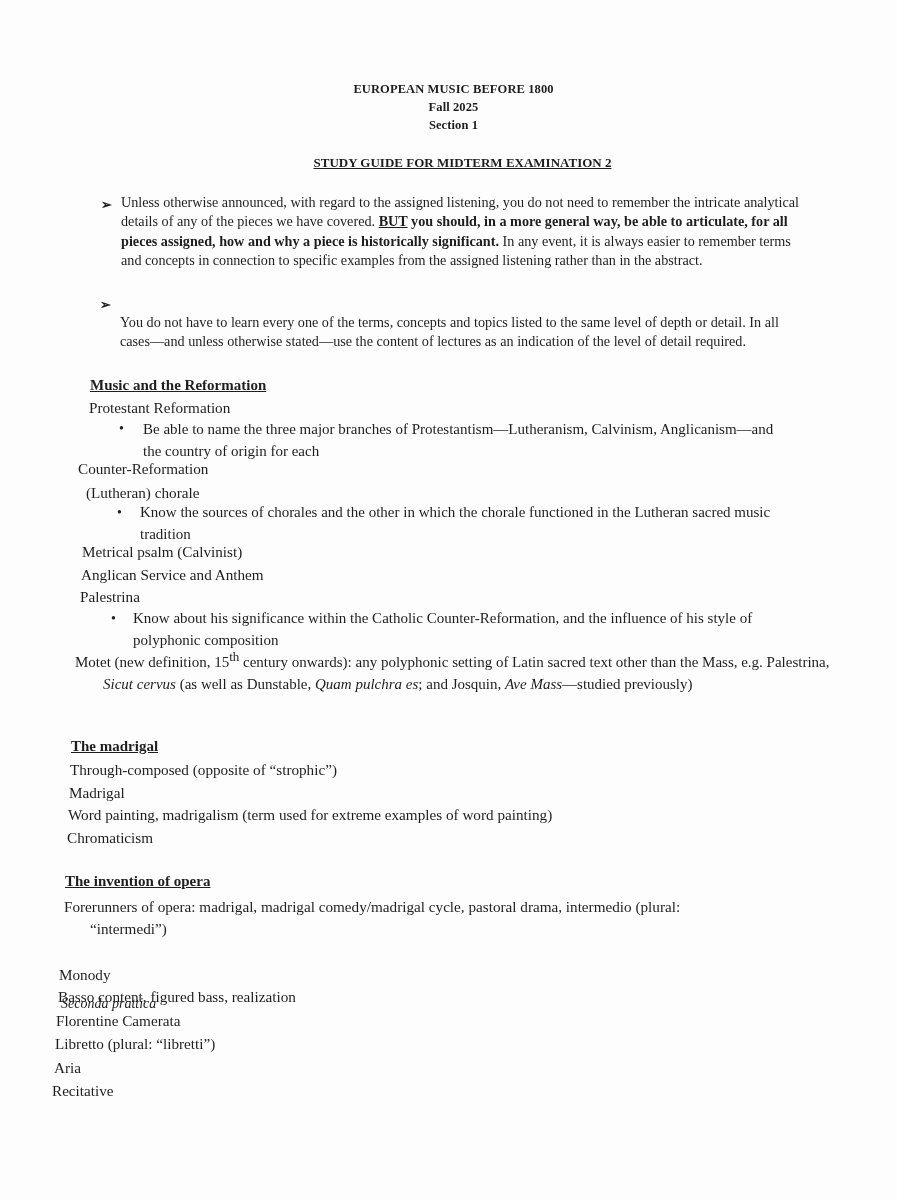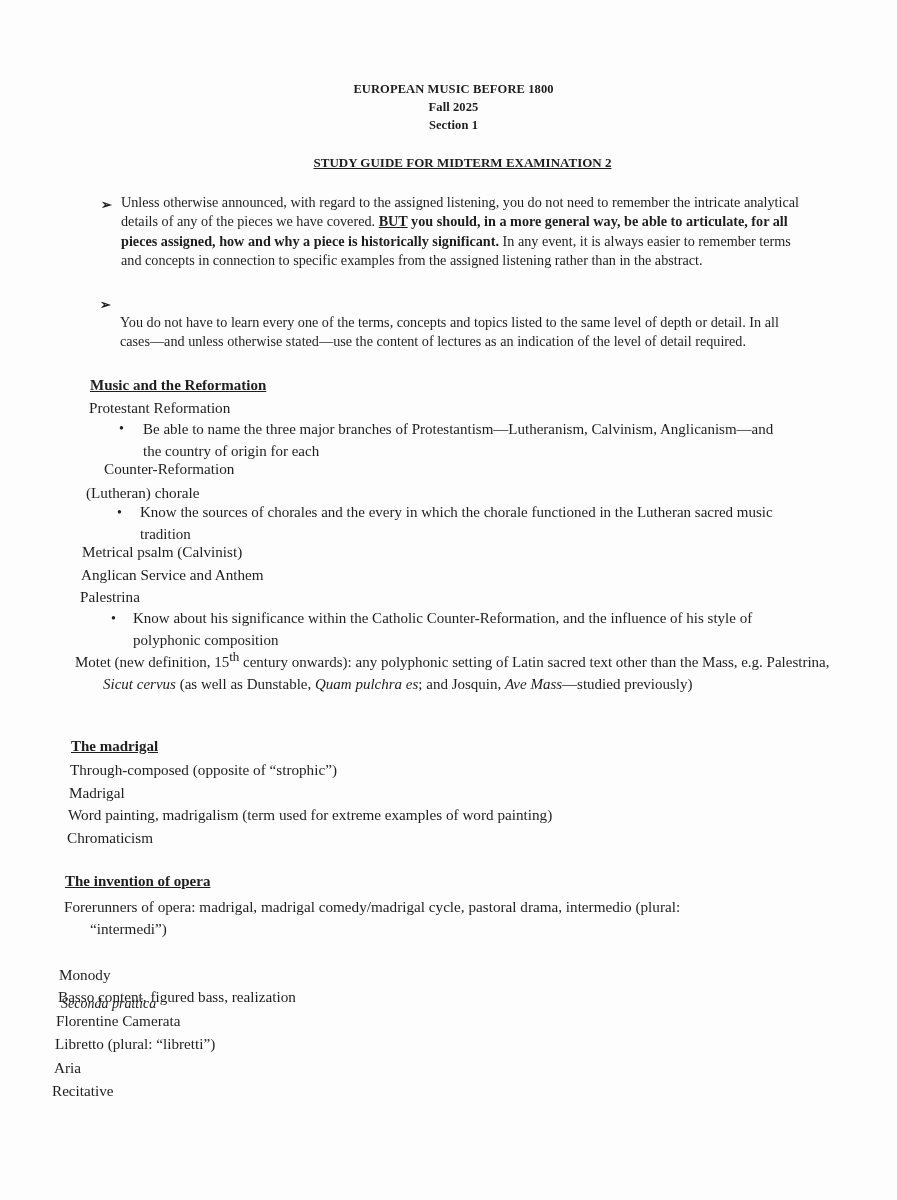--- a/index.html
+++ b/index.html
@@ -37,24 +37,24 @@
     <span>Unless otherwise announced, with regard to the assigned listening, you do not need to remember the intricate analytical details of any of the pieces we have covered. </span><span class="b u">BUT</span><span class="b"> you should, in a more general way, be able to articulate, for all pieces assigned, how and why a piece is historically significant.</span><span> In any event, it is always easier to remember terms and concepts in connection to specific examples from the assigned listening rather than in the abstract.</span>
   </div>
 
   <div class="arrow" style="left:100px; top:297px;">➢</div>
   <div class="para" style="left:120px; top:293px; width:690px;margin-top:20px;">You do not have to learn every one of the terms, concepts and topics listed to the same level of depth or detail. In all cases—and unless otherwise stated—use the content of lectures as an indication of the level of detail required.</div>
 
   <div class="sec" style="left:90px; top:377px;">Music and the Reformation</div>
   <div class="line" style="left:89px; top:399px;">Protestant Reformation</div>
   <div class="bullet-dot" style="left:119px; top:421px;">•</div>
   <div class="sub" style="left:143px; top:418px; width:640px;">Be able to name the three major branches of Protestantism—Lutheranism, Calvinism, Anglicanism—and the country of origin for each</div>
-  <div class="line" style="left:104px; top:460px;">Counter-Reformation</div>
+  <div class="line" style="left:78px; top:460px;">Counter-Reformation</div>
   <div class="line" style="left:86px; top:484px;">(Lutheran) chorale</div>
   <div class="bullet-dot" style="left:117px; top:505px;">•</div>
-  <div class="sub" style="left:140px; top:501px; width:660px;">Know the sources of chorales and the every in which the chorale functioned in the Lutheran sacred music tradition</div>
+  <div class="sub" style="left:140px; top:501px; width:660px;">Know the sources of chorales and the other in which the chorale functioned in the Lutheran sacred music tradition</div>
   <div class="line" style="left:82px; top:543px;">Metrical psalm (Calvinist)</div>
   <div class="line" style="left:81px; top:566px;">Anglican Service and Anthem</div>
   <div class="line" style="left:80px; top:588px;">Palestrina</div>
   <div class="bullet-dot" style="left:111px; top:611px;">•</div>
   <div class="sub" style="left:133px; top:607px; width:680px;">Know about his significance within the Catholic Counter-Reformation, and the influence of his style of polyphonic composition</div>
   <div class="sub" style="left:75px; top:651px; width:740px; text-indent:0; padding-left:28px; text-indent:-28px;">
     <span>Motet (new definition, 15</span><sup>th</sup><span> century onwards): any polyphonic setting of Latin sacred text other than the Mass, e.g. Palestrina, </span><span class="i">Sicut cervus</span><span> (as well as Dunstable, </span><span class="i">Quam pulchra es</span><span>; and Josquin, </span><span class="i">Ave Mass</span><span>—studied previously)</span>
   </div>
 
   <div class="sec" style="left:71px; top:738px;">The madrigal</div>

